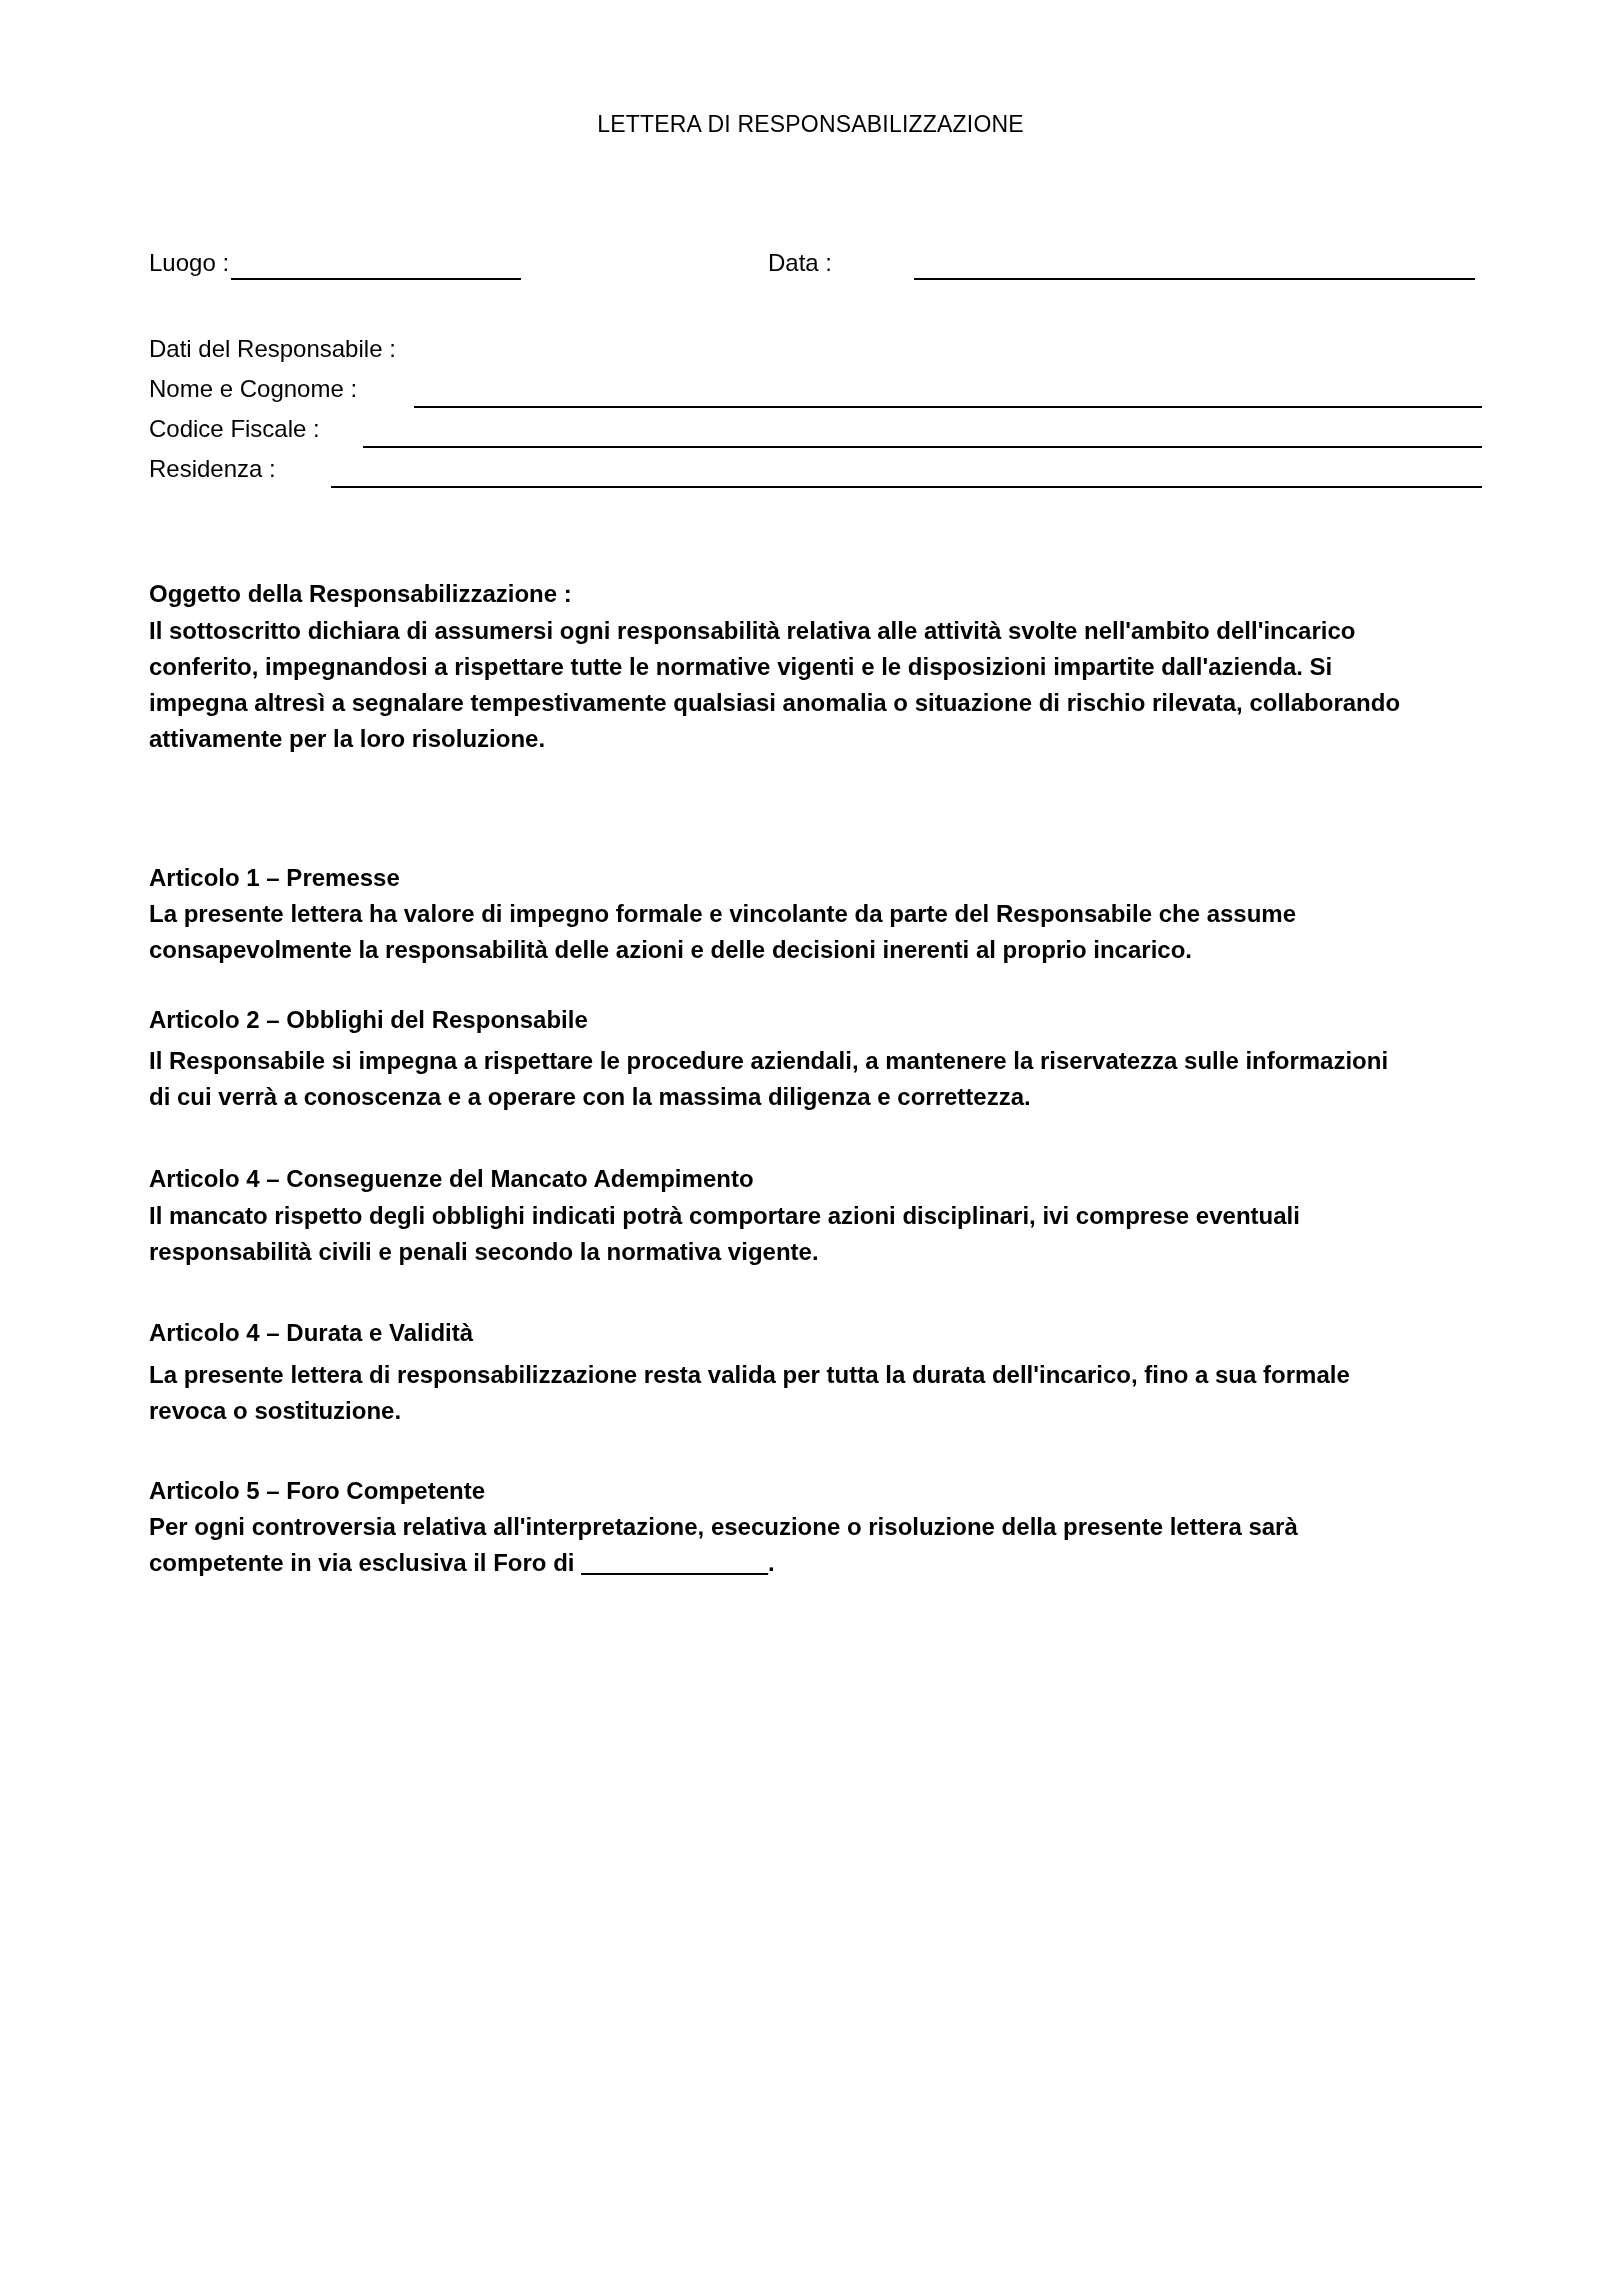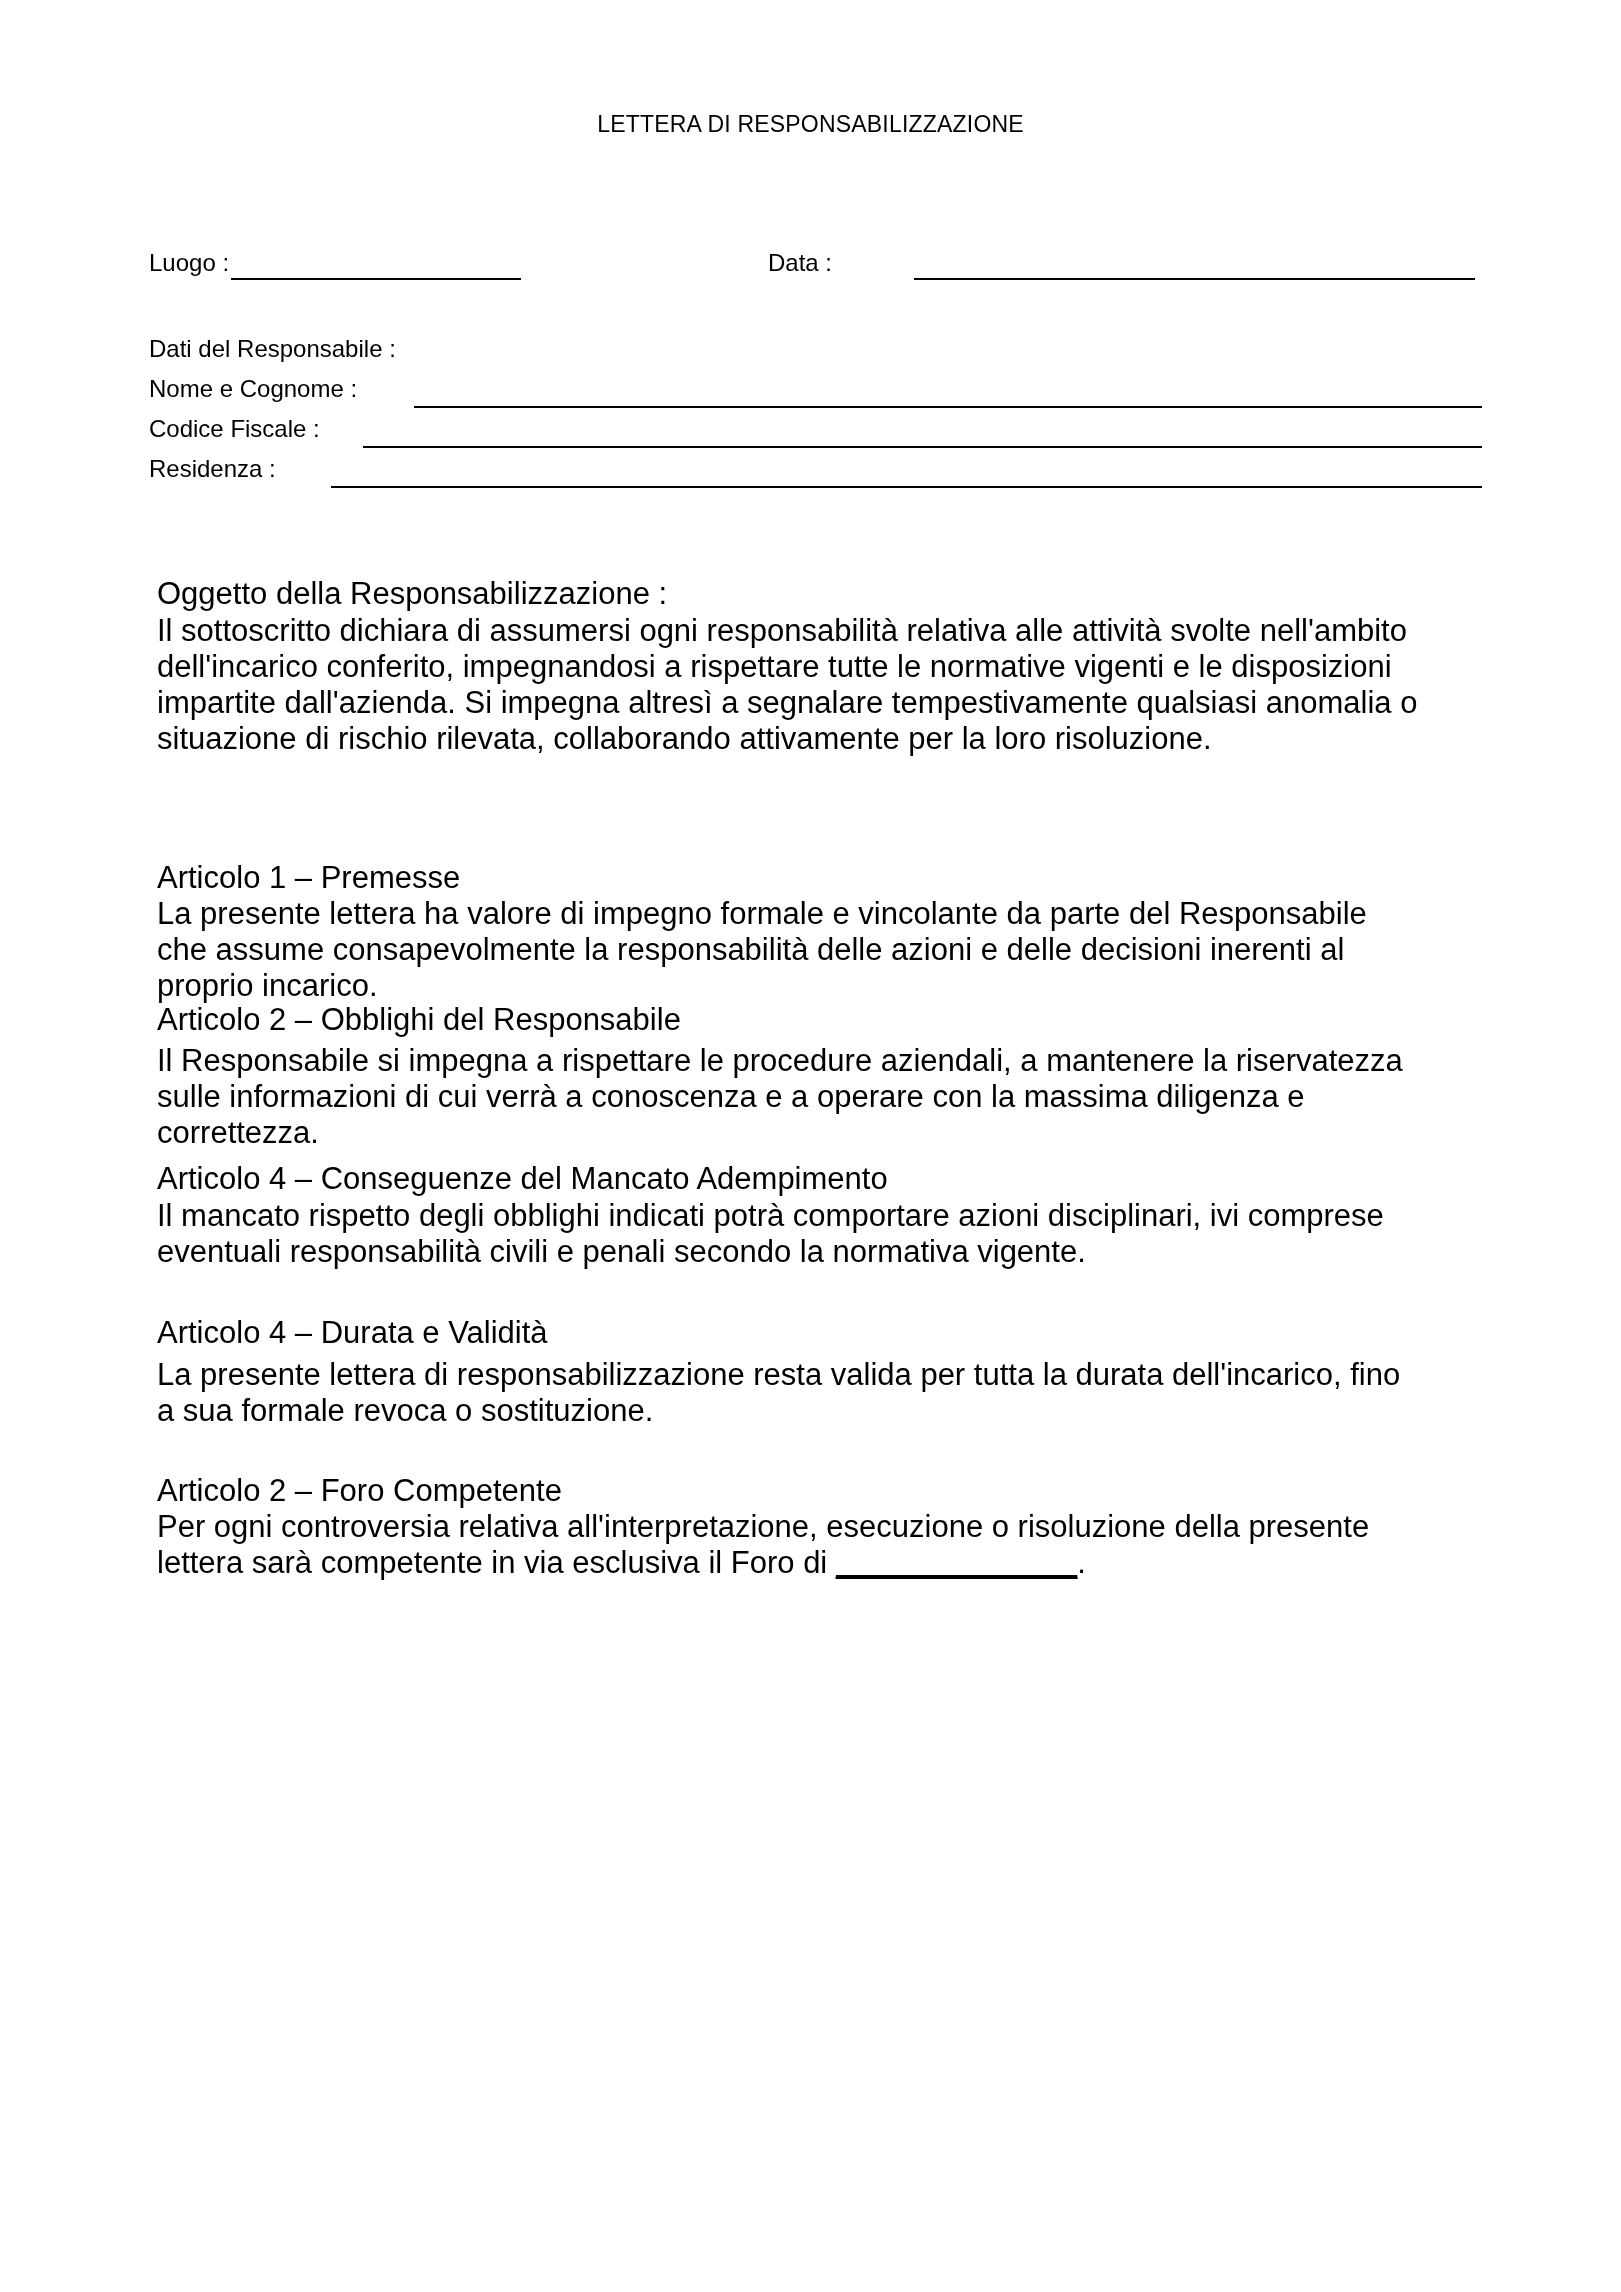--- a/index.html
+++ b/index.html
@@ -29,24 +29,23 @@
     font-weight: 400;
     letter-spacing: 0.2px;
     line-height: 1.2;
     white-space: nowrap;
   }
 
   
   .block {
     position: absolute;
     left: 149px;
-    font-size: 31px;
-    font-weight: 400;
+    font-size: 24px;
+    font-weight: 700;
     line-height: 36px;
-    margin-left: 8px;
   }
 
   
   .field-row {
     position: absolute;
     left: 149px;
     top: 247px;
     width: 1333px;
     height: 43px;
   }
@@ -172,19 +171,19 @@
 
   <div class="block art-heading art2-h">Articolo 2 – Obblighi del Responsabile</div>
   <div class="block art-body art2-b">Il Responsabile si impegna a rispettare le procedure aziendali, a mantenere la riservatezza sulle informazioni di cui verrà a conoscenza e a operare con la massima diligenza e correttezza.</div>
 
   <div class="block art-heading art3-h">Articolo 4 – Conseguenze del Mancato Adempimento</div>
   <div class="block art-body art3-b">Il mancato rispetto degli obblighi indicati potrà comportare azioni disciplinari, ivi comprese eventuali responsabilità civili e penali secondo la normativa vigente.</div>
 
   <div class="block art-heading art4-h">Articolo 4 – Durata e Validità</div>
   <div class="block art-body art4-b">La presente lettera di responsabilizzazione resta valida per tutta la durata dell'incarico, fino a sua formale revoca o sostituzione.</div>
 
-  <div class="block art-heading art5-h">Articolo 2 – Foro Competente</div>
+  <div class="block art-heading art5-h">Articolo 5 – Foro Competente</div>
   <div class="block art-body art5-b">
     <span>Per ogni controversia relativa all'interpretazione, esecuzione o risoluzione della presente lettera sarà competente in via esclusiva il Foro di </span><span class="blank-fill">______________</span><span>.</span>
   </div>
 
 </div>
 
 
 </body></html>

